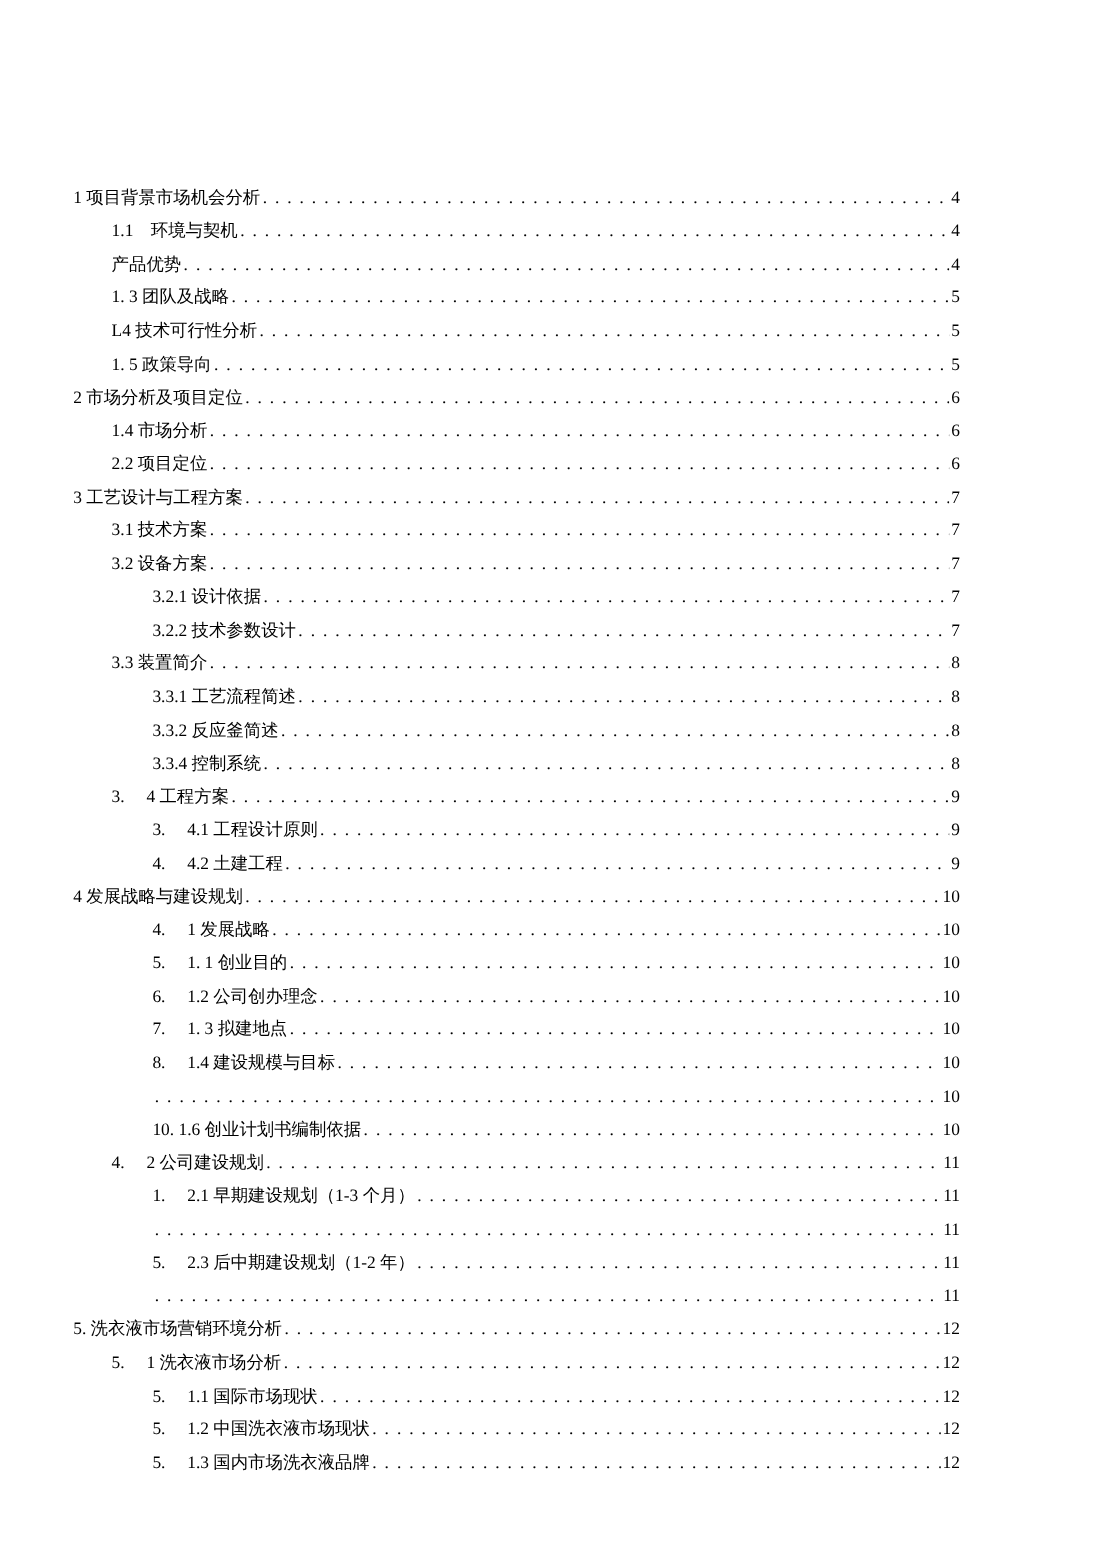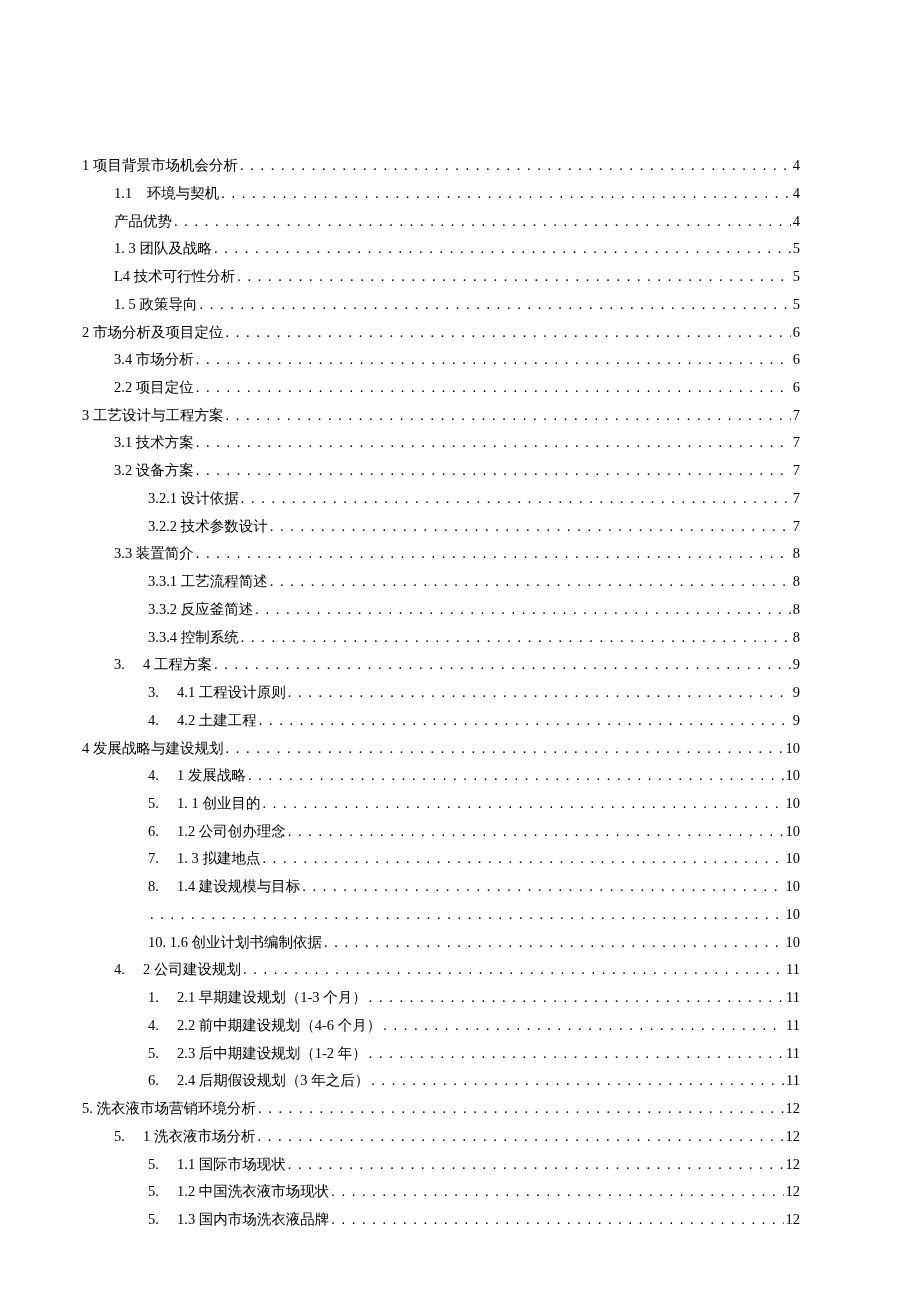--- a/index.html
+++ b/index.html
@@ -10,21 +10,21 @@
   }
   body {
     font-family: "SimSun", "宋体", serif;
     font-size: 14.5px;
     color: #000;
     line-height: 1.7;
   }
   .page {
     box-sizing: border-box;
     width: 920px;
-    padding: 150px 120px 40px 82px;
+    padding: 150px 120px 40px 61px;
   }
   .toc-line {
     display: flex;
     align-items: baseline;
     white-space: nowrap;
     margin: 3.1px 0;
   }
   .toc-label {
     flex: 0 0 auto;
   }
@@ -81,21 +81,21 @@
         <span class="toc-label">1. 5 政策导向</span>
         <span class="toc-dots"></span>
         <span class="toc-page">5</span>
       </div>
       <div class="toc-line indent-0">
         <span class="toc-label">2 市场分析及项目定位</span>
         <span class="toc-dots"></span>
         <span class="toc-page">6</span>
       </div>
       <div class="toc-line indent-1">
-        <span class="toc-label">3.4 市场分析</span>
+        <span class="toc-label">1.4 市场分析</span>
         <span class="toc-dots"></span>
         <span class="toc-page">6</span>
       </div>
       <div class="toc-line indent-1">
         <span class="toc-label">2.2 项目定位</span>
         <span class="toc-dots"></span>
         <span class="toc-page">6</span>
       </div>
       <div class="toc-line indent-0">
         <span class="toc-label">3 工艺设计与工程方案</span>
@@ -200,31 +200,29 @@
         <span class="toc-label">4.  2 公司建设规划</span>
         <span class="toc-dots"></span>
         <span class="toc-page">11</span>
       </div>
       <div class="toc-line indent-2">
         <span class="toc-label">1.  2.1 早期建设规划（1-3 个月）</span>
         <span class="toc-dots"></span>
         <span class="toc-page">11</span>
       </div>
       <div class="toc-line indent-2">
-        <span class="toc-label">4.  2.2 前中期建设规划（4-6 个月）</span>
         <span class="toc-dots"></span>
         <span class="toc-page">11</span>
       </div>
       <div class="toc-line indent-2">
         <span class="toc-label">5.  2.3 后中期建设规划（1-2 年）</span>
         <span class="toc-dots"></span>
         <span class="toc-page">11</span>
       </div>
       <div class="toc-line indent-2">
-        <span class="toc-label">6.  2.4 后期假设规划（3 年之后）</span>
         <span class="toc-dots"></span>
         <span class="toc-page">11</span>
       </div>
       <div class="toc-line indent-0">
         <span class="toc-label">5. 洗衣液市场营销环境分析</span>
         <span class="toc-dots"></span>
         <span class="toc-page">12</span>
       </div>
       <div class="toc-line indent-1">
         <span class="toc-label">5.  1 洗衣液市场分析</span>

